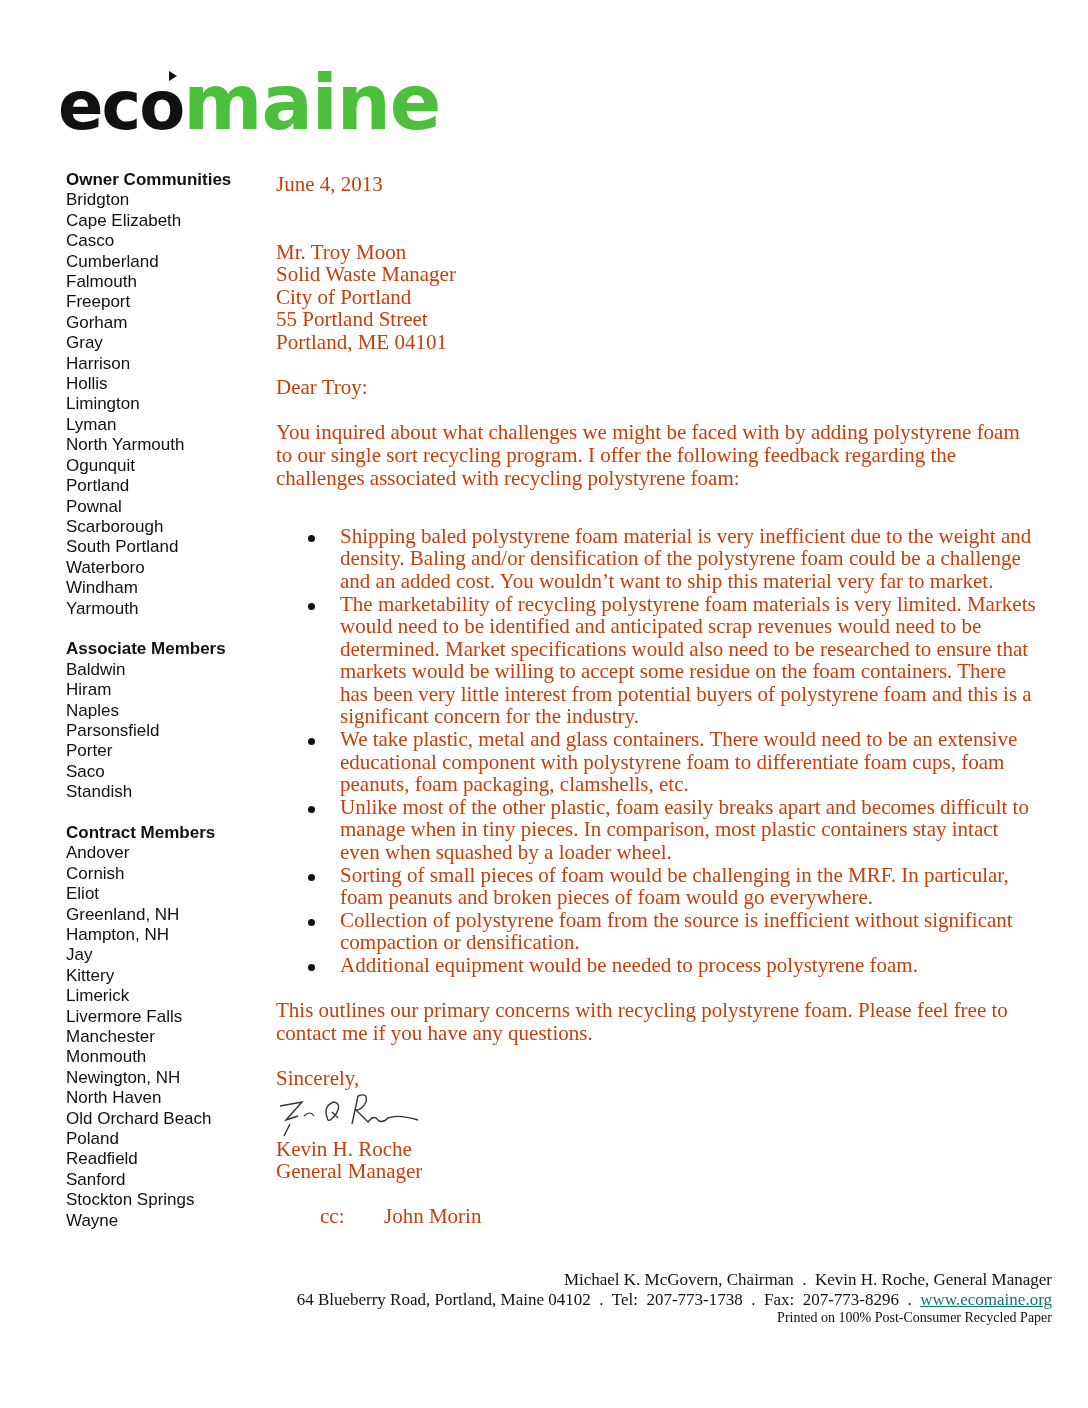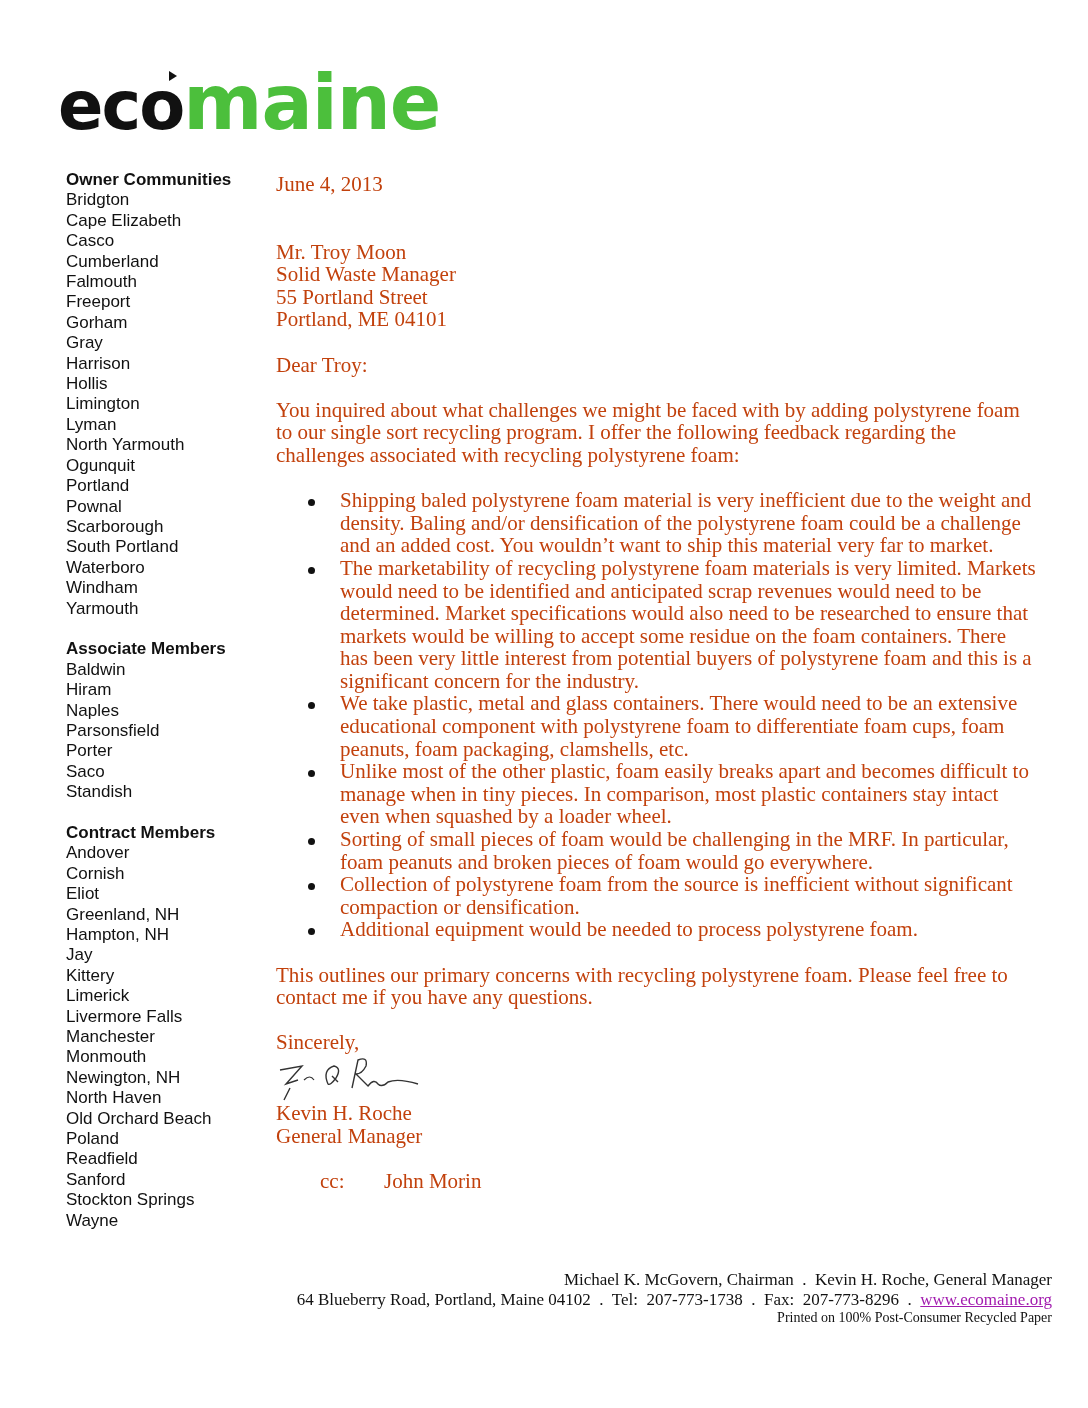--- a/index.html
+++ b/index.html
@@ -13,33 +13,33 @@
 
   .sidebar { position: absolute; left: 66px; top: 170px; width: 190px; font-family: "Liberation Sans", sans-serif; font-size: 17px; line-height: 20.4px; color: #111; }
   .sidebar .group { margin-bottom: 20.4px; }
   .sidebar .heading { font-weight: bold; }
 
   .letter { position: absolute; left: 276px; top: 173px; width: 760px; font-family: Liberation Serif, serif; font-size: 21px; line-height: 22.6px; color: #c2410c; }
   .letter p { margin: 0; }
   .gap-big { height: 45px; }
   .gap { height: 22.6px; }
 
-  ul.bullets { list-style: none; margin: 0 0 0 0; padding: 0; }
+  ul.bullets { list-style: none; margin: 13px 0 0 0; padding: 0; }
   ul.bullets li { position: relative; padding-left: 64px; }
   ul.bullets li .dot { position: absolute; left: 32px; top: 10px; width: 7px; height: 7px; border-radius: 50%; background: #111; }
 
   .sig { height: 48px; width: 150px; display: block; }
   .cc-row { display: flex; margin-left: 44px; }
   .cc-row .cc-label { width: 64px; }
 
   .footer { position: absolute; right: 36px; top: 1270px; text-align: right; font-family: Liberation Serif, serif; color: #111; }
   .footer .l1 { font-size: 17px; line-height: 20px; }
   .footer .l2 { font-size: 17px; line-height: 20px; }
   .footer .l3 { font-size: 14px; line-height: 16px; }
-  .footer a { color: #a21caf; text-decoration: underline; text-align: right; }
+  .footer a { color: #0f766e; text-decoration: underline; text-align: right; }
 </style>
 </head>
 <body>
 
 <div class="logo">
   <span class="eco">
     <span>eco</span>
     <svg class="arrow" viewBox="0 0 22 22">
       <path d="M4 14 A8 8 0 0 1 14 4" stroke="#fff" stroke-width="3" fill="none"></path>
       <polygon points="12,0 20,5 12,10" fill="#111"></polygon>
@@ -106,20 +106,21 @@
     <div>Wayne</div>
   </div>
 </div>
 
 <div class="letter">
   <p>June 4, 2013</p>
   <div class="gap-big"></div>
   <div>
     <p>Mr. Troy Moon</p>
     <p>Solid Waste Manager</p>
+    <p>City of Portland</p>
     <p>55 Portland Street</p>
     <p>Portland, ME 04101</p>
   </div>
   <div class="gap"></div>
   <p>Dear Troy:</p>
   <div class="gap"></div>
   <p>You inquired about what challenges we might be faced with by adding polystyrene foam to our single sort recycling program. I offer the following feedback regarding the challenges associated with recycling polystyrene foam:</p>
   <div class="gap"></div>
   <ul class="bullets">
     <li><span class="dot"></span><span>Shipping baled polystyrene foam material is very inefficient due to the weight and density. Baling and/or densification of the polystyrene foam could be a challenge and an added cost. You wouldn’t want to ship this material very far to market.</span></li>

